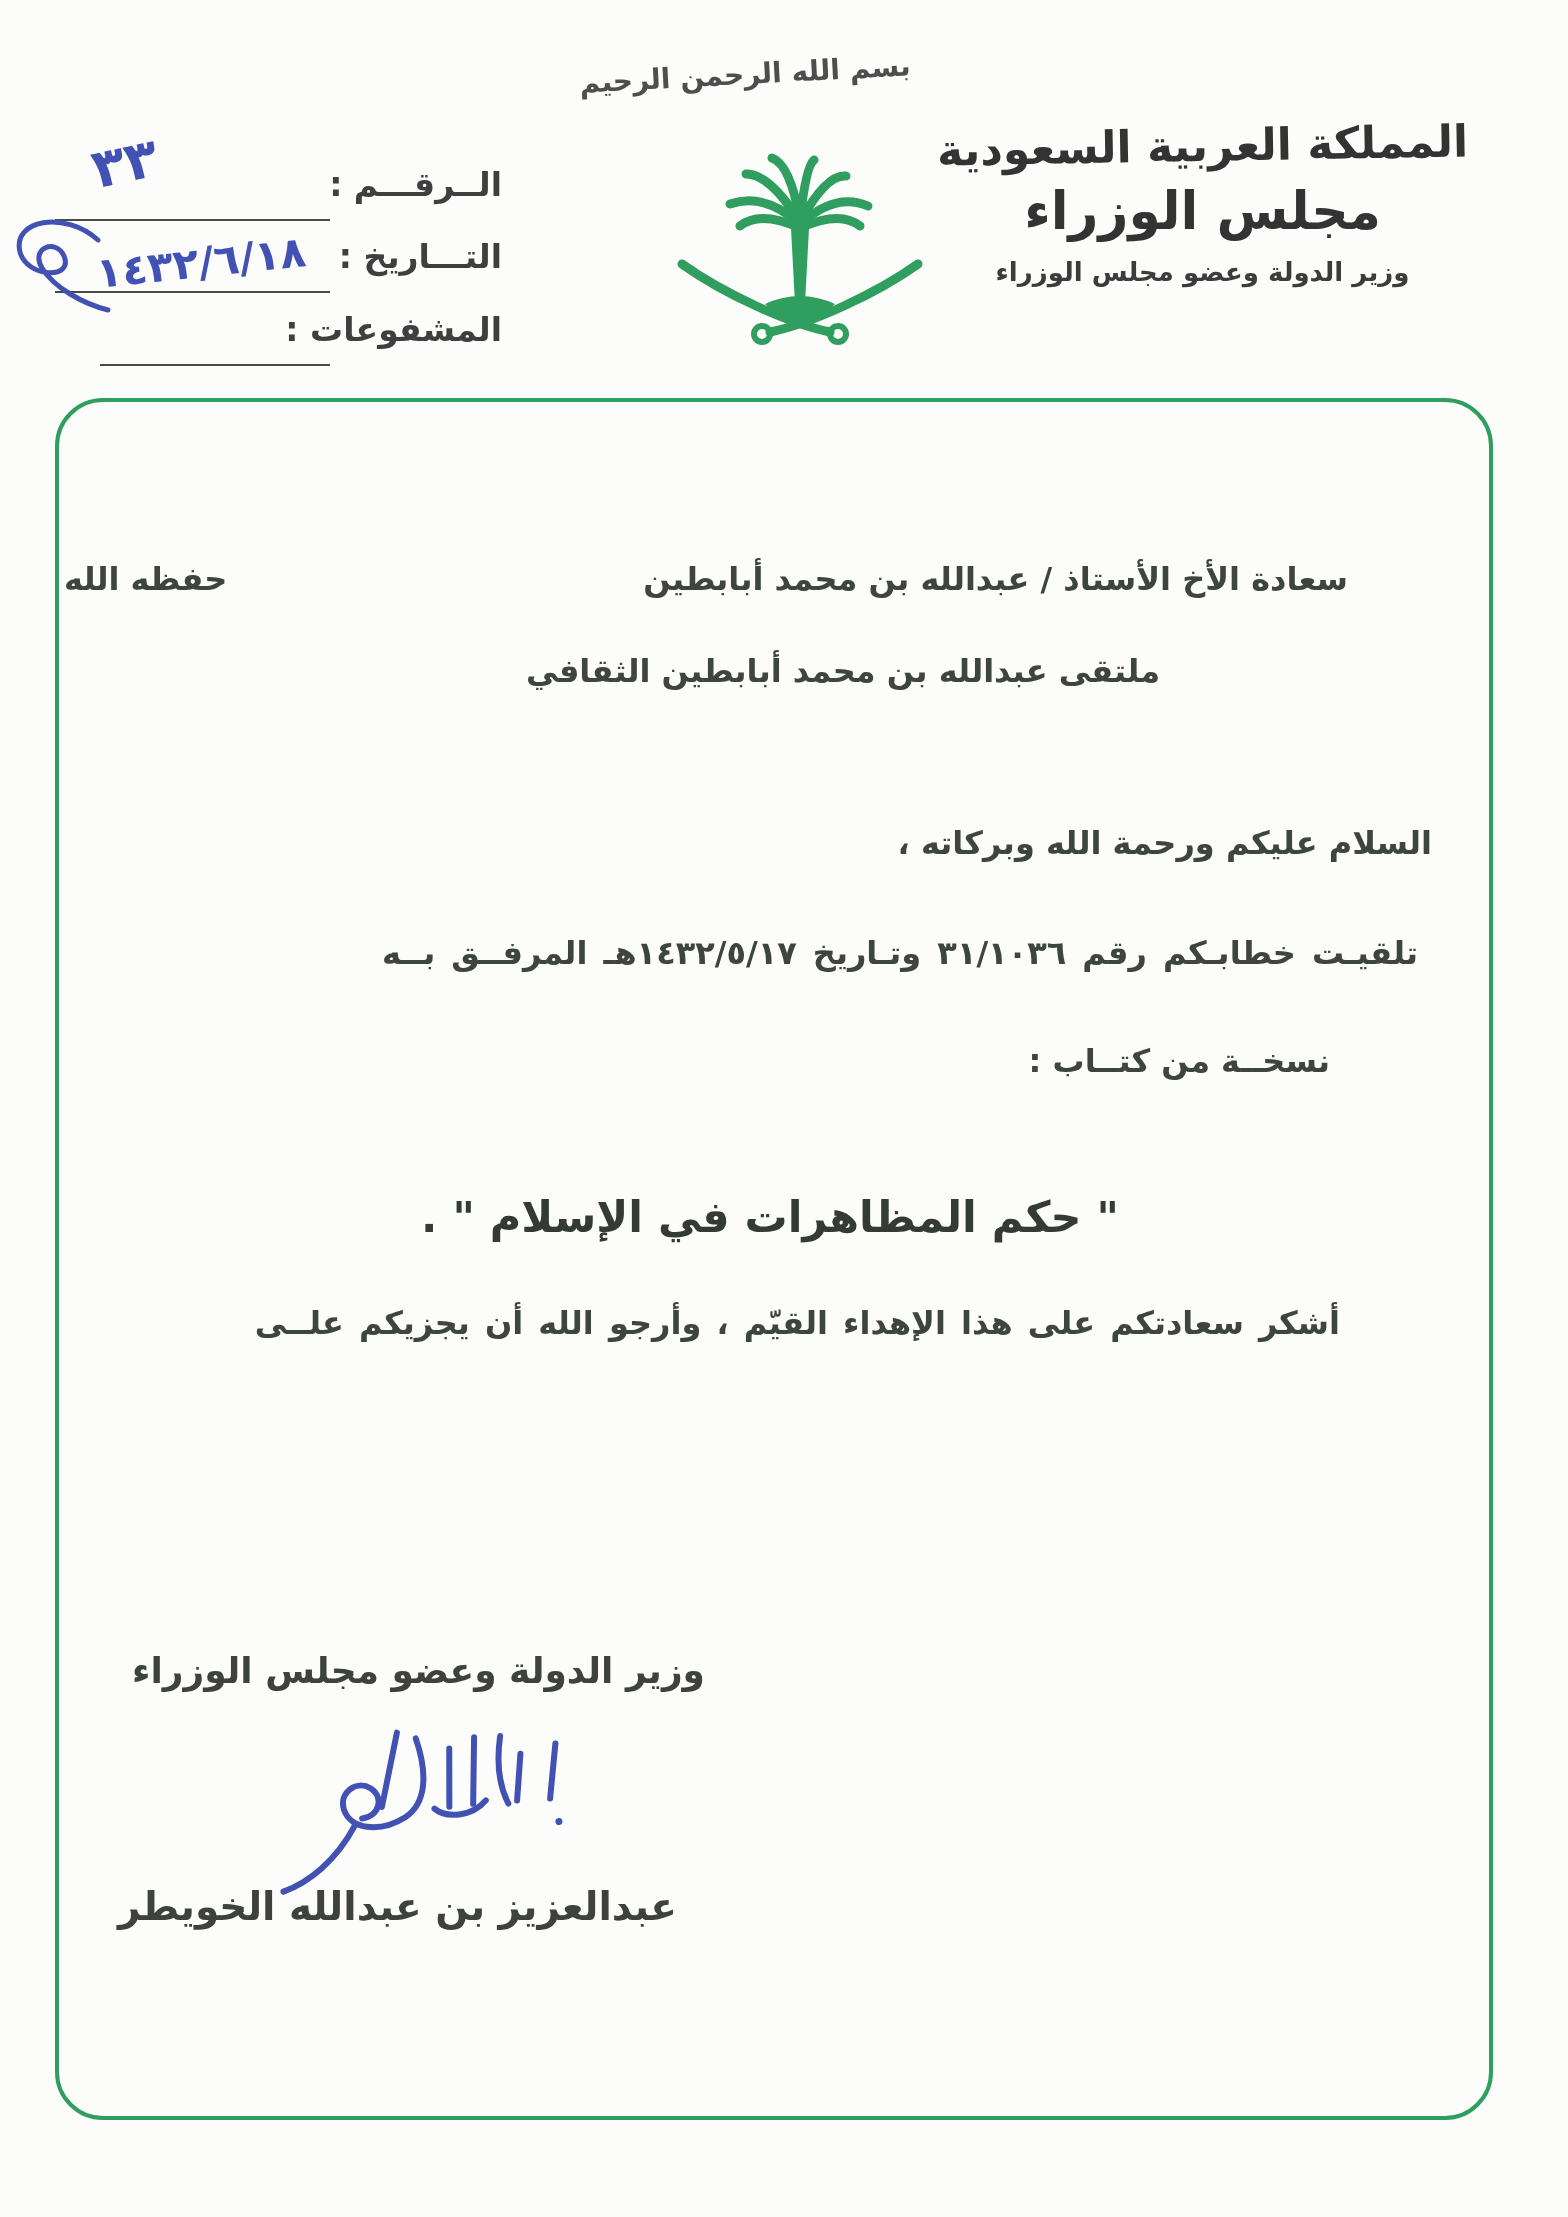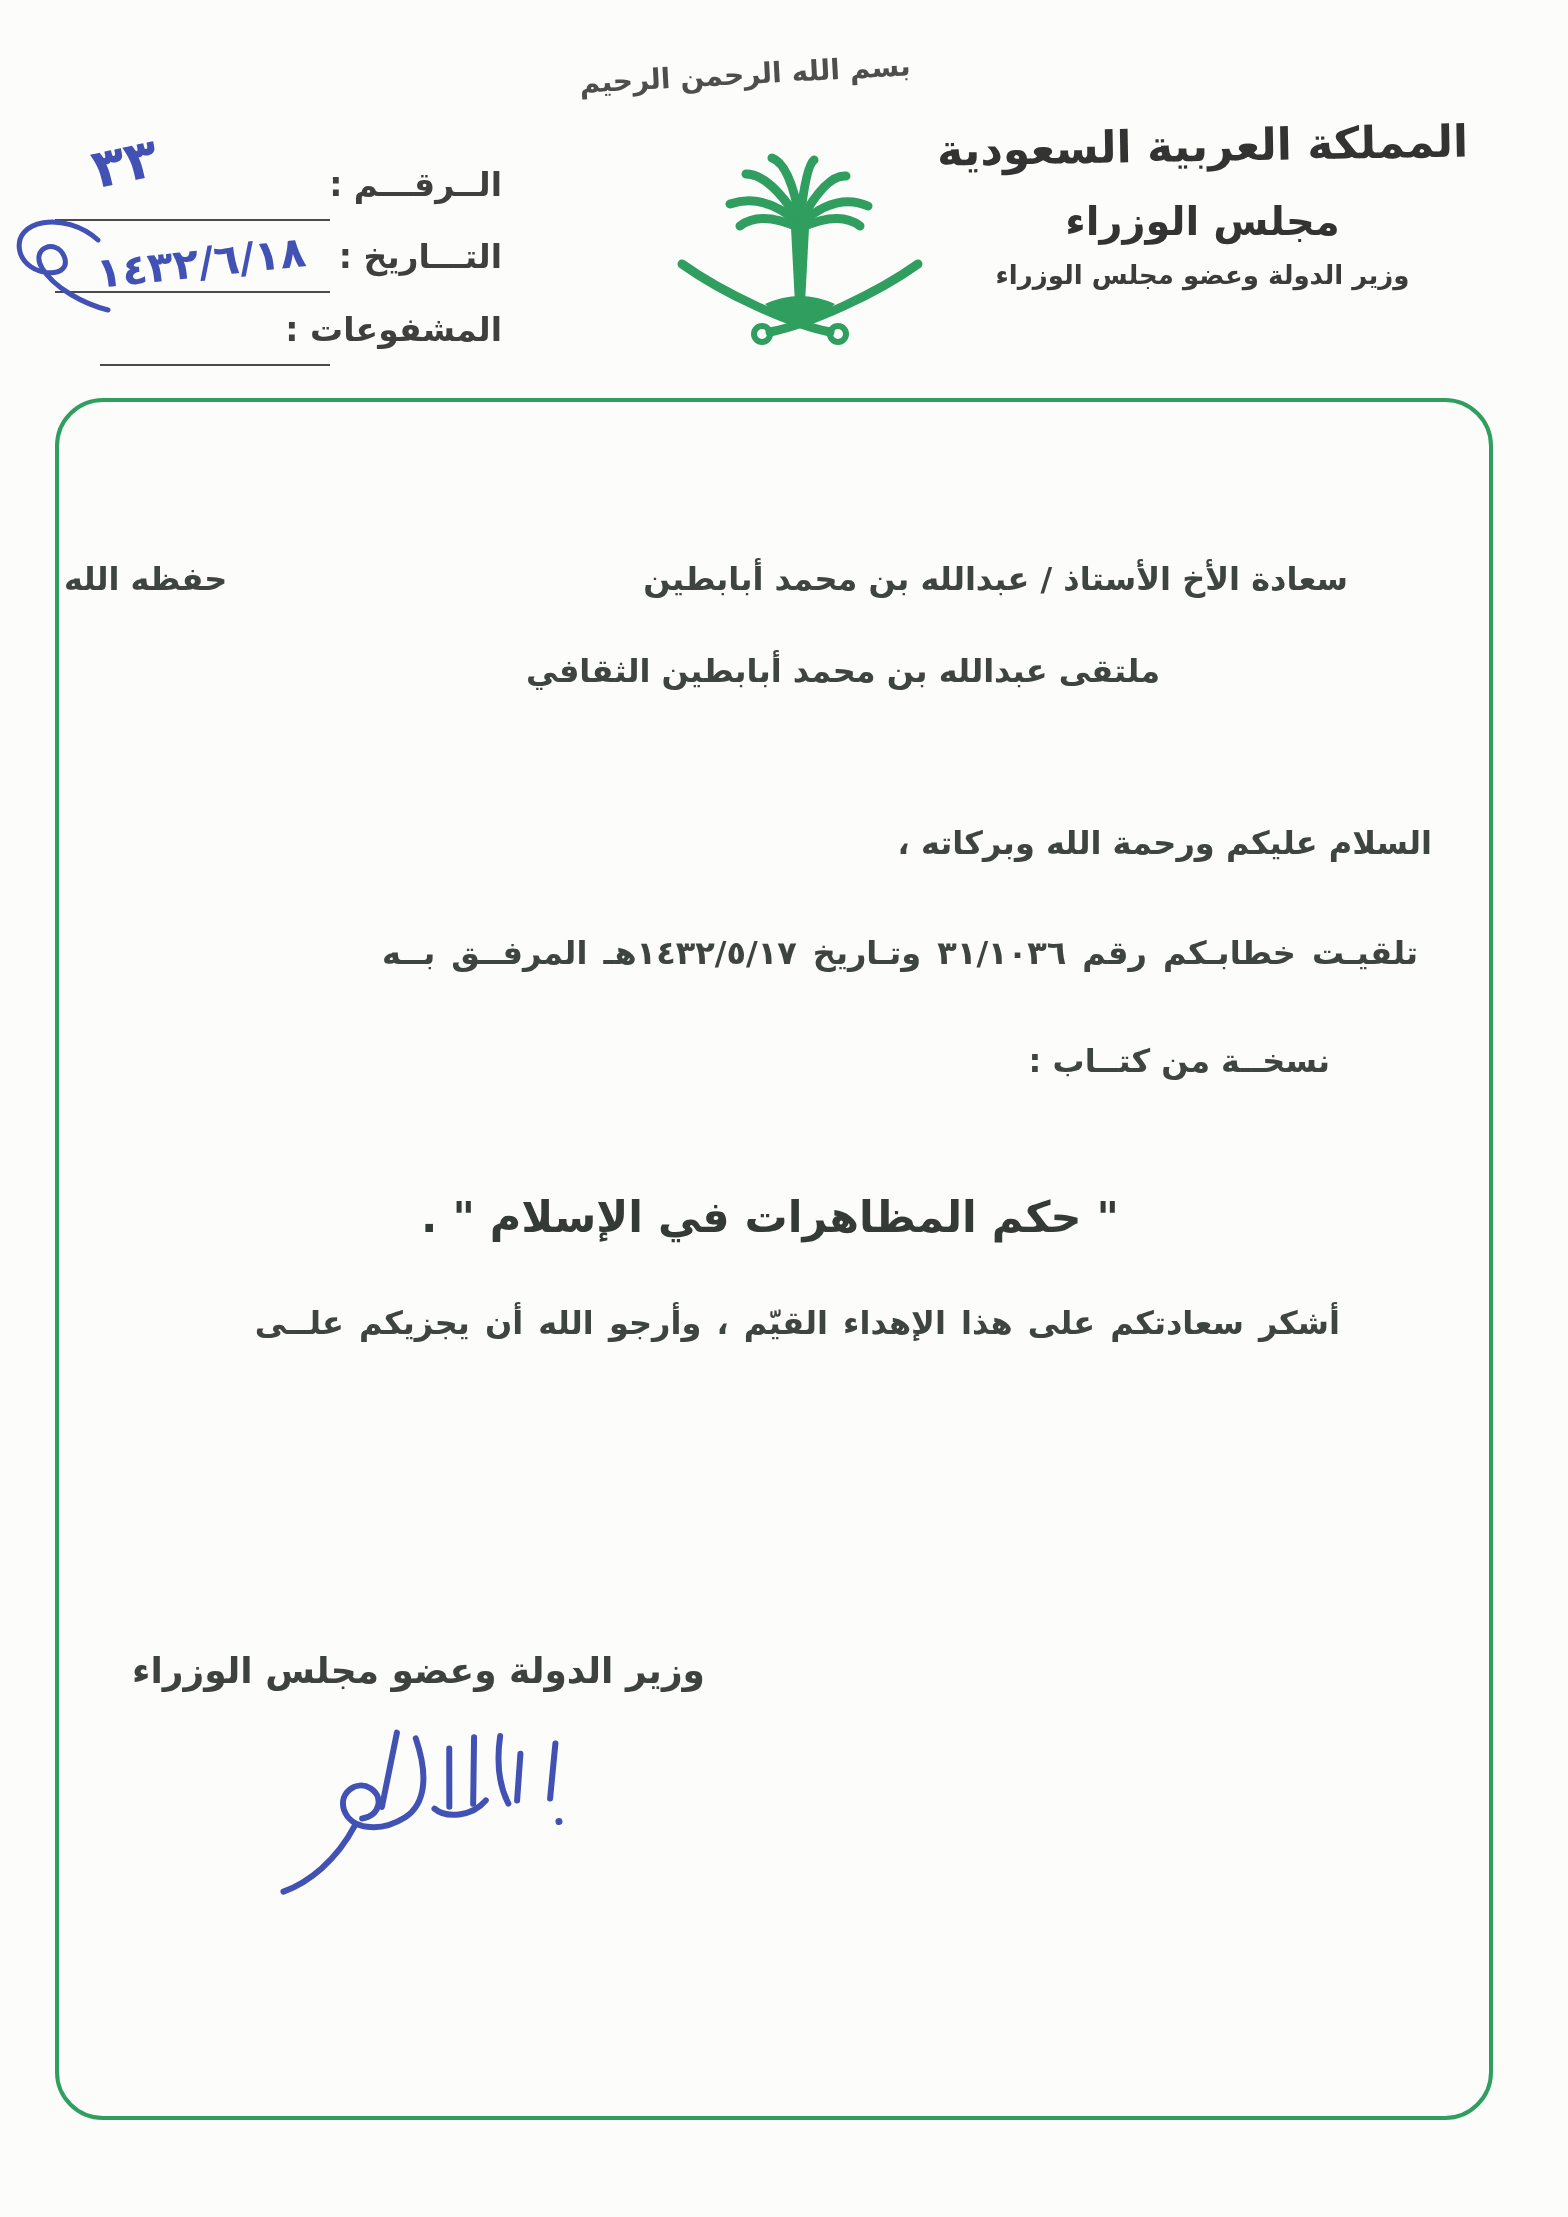--- a/index.html
+++ b/index.html
@@ -17,21 +17,21 @@
   
   .bismillah{
     left:555px;top:58px;width:380px;text-align:center;
     font-size:28px;font-weight:700;color:#4e4e4e;
     transform:rotate(-3deg);
   }
   .kingdom-block{
     left:930px;top:120px;width:545px;text-align:center;color:#333;
   }
   .kingdom-line1{font-size:44px;font-weight:700;transform:rotate(-1deg);}
-  .kingdom-line2{font-size:40px;font-weight:700;margin-top:27px;}
+  .kingdom-line2{font-size:52px;font-weight:700;margin-top:10px;}
   .kingdom-line3{font-size:26px;font-weight:700;margin-top:16px;color:#3c3c3c;}
   
   .field-label{font-size:33px;font-weight:700;color:#3f3f3f;}
   .field-line{position:absolute;border-top:2px solid #4a4a4a;height:0;}
   .hand{color:#4152b4;font-weight:700;}
   
   .letter-box{
     position:absolute;left:55px;top:398px;width:1430px;height:1714px;
     border:4px solid #2f9e5e;border-radius:48px;background:transparent;
   }
@@ -130,14 +130,15 @@
       <path d="M250,28 C242,58 244,80 250,96"></path>
       <path d="M224,26 L215,92"></path>
       <path d="M198,34 L191,92"></path>
       <path d="M228,90 C212,105 186,103 176,92"></path>
       <path d="M166,20 C174,58 168,86 146,97 C118,110 90,102 86,82 C83,64 102,54 115,64 C128,75 120,93 103,93"></path>
       <path d="M95,99 C72,132 42,150 16,156"></path>
       <path d="M148,12 L124,84"></path>
     </svg>
   </div>
 
+  <div class="abs rtl sig-name" style="left:118px;top:1884px;">عبدالعزيز بن عبدالله الخويطر</div>
 
 </div>
 
 </body></html>

